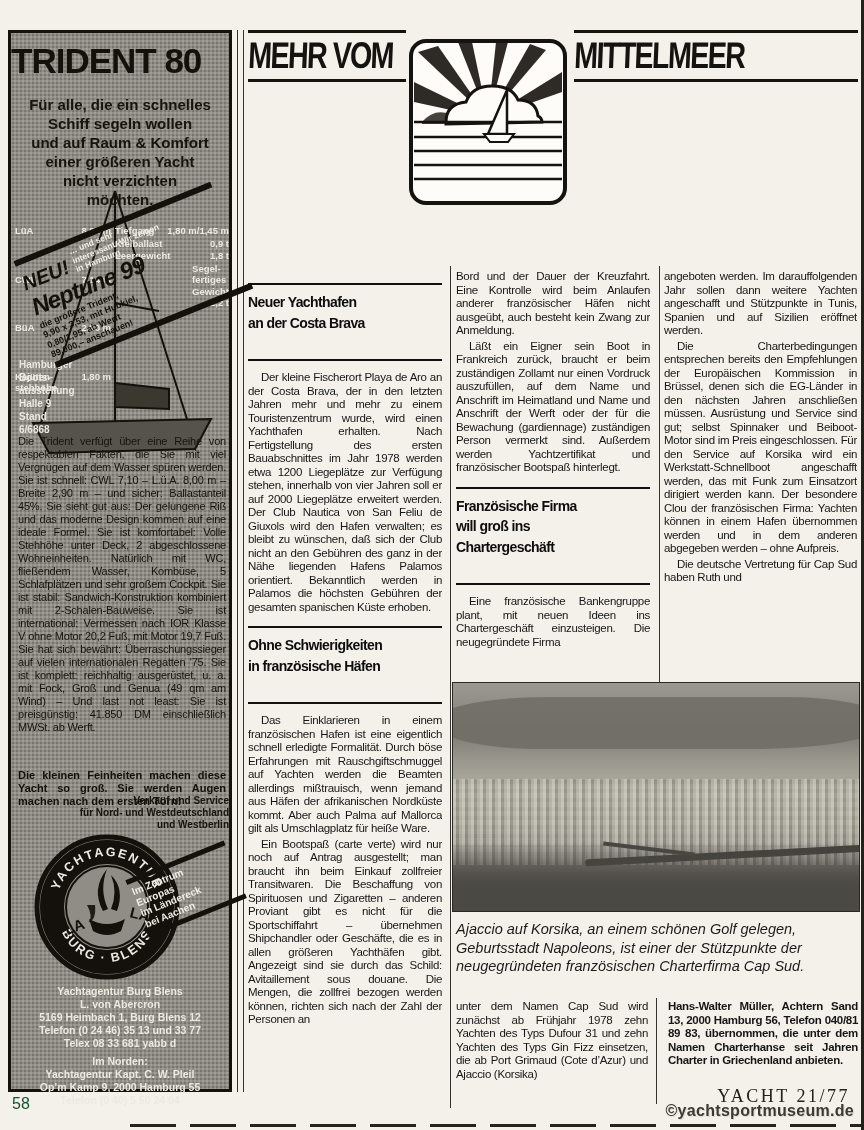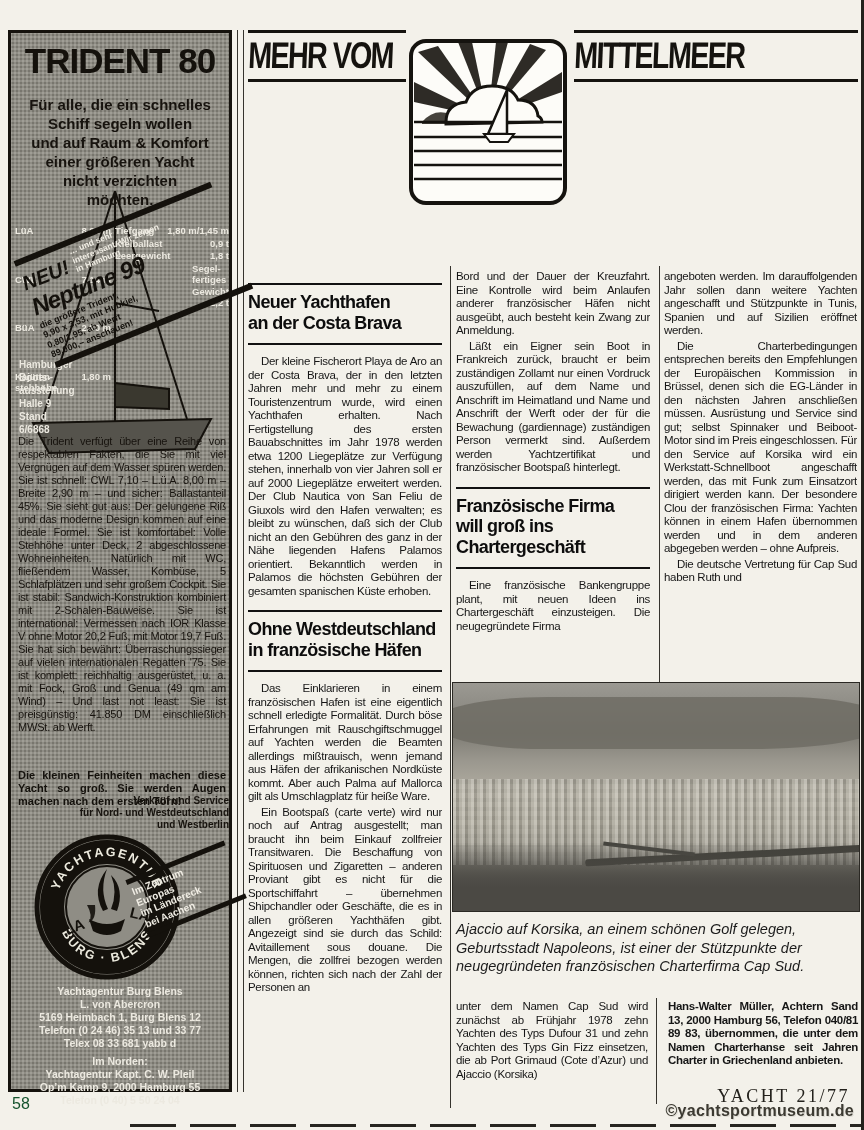--- a/index.html
+++ b/index.html
@@ -12,21 +12,21 @@
   .scan-edge-bottom{position:absolute;left:130px;right:3px;top:1124px;height:3px;
     background:repeating-linear-gradient(90deg,#26241f 0 46px,transparent 46px 60px);}
 
   
   .ad{position:absolute;left:8px;top:30px;width:224px;height:1062px;box-sizing:border-box;
       border:3px solid #15120d;
       background-color:#8f8d85;
       background-image:radial-gradient(#78766e 1px,transparent 1px),
                        radial-gradient(#a09e96 1px,transparent 1px);
       background-size:4px 4px,4px 4px;background-position:0 0,2px 2px;}
-  .ad-title{position:absolute;left:0;top:8px;width:100%;text-align:center;
+  .ad-title{position:absolute;left:0;top:8px;width:100%;
       font-size:35px;font-weight:900;letter-spacing:-1px;color:#14110c;}
   .ad-slogan{position:absolute;left:0;top:62px;width:100%;text-align:center;
       font-size:15px;font-weight:700;line-height:19px;color:#17130e;}
   .ad-specs{position:absolute;left:4px;top:192px;width:214px;display:flex;gap:4px;z-index:2;
       font-size:9.5px;line-height:11.5px;color:#ece9e0;font-weight:700;}
   .spec-col{display:flex;flex-direction:column;gap:1px;}
   .spec-col.l{width:96px;gap:37px;} .spec-col.r{width:114px;}
   .spec-row{display:flex;justify-content:space-between;}
   .spec-row.bottomalign{align-items:flex-end;flex-direction:column;}
   .ad-exhibition{position:absolute;left:8px;top:325px;z-index:2;font-size:10px;line-height:13px;
@@ -64,22 +64,22 @@
   .hdr-title.l{left:248px;width:158px;}
   .hdr-title.r{left:574px;width:284px;}
   .hdr-text{font-size:35px;font-weight:900;letter-spacing:-2px;color:#15130f;
       transform:scale(0.82,1.06) skewX(-3deg);transform-origin:0 60%;white-space:nowrap;}
   .hdr-illu{position:absolute;left:408px;top:38px;}
 
   
   .divider{position:absolute;width:1px;background:#35332d;}
   .col{position:absolute;font-size:11.5px;line-height:13.5px;letter-spacing:-0.3px;
        text-align:justify;color:#161616;}
-  .art-heading{font-weight:700;font-size:18px;line-height:20.5px;letter-spacing:-0.6px;color:#0d0d0d;
-       border-top:2.5px solid #111;border-bottom:2.5px solid #111;padding:7px 0 10px;margin:12px 0 10px;}
+  .art-heading{font-weight:700;font-size:14px;line-height:20.5px;letter-spacing:-0.6px;color:#0d0d0d;
+       border-top:2.5px solid #111;border-bottom:2.5px solid #111;padding:7px 0 26px;margin:12px 0 10px;}
   .art-heading.first{margin-top:13px;}
   .art-p{margin:0 0 1px;}
   .art-p.indent{text-indent:13px;}
   .art-p.gap{margin-top:2px;}
 
   
   .photo{position:absolute;left:452px;top:682px;width:408px;height:230px;overflow:hidden;
       border:1px solid #2a2823;box-sizing:border-box;
       background:linear-gradient(180deg,#9b9992 0,#8a8881 14%,#7e7c74 22%,#9a978e 34%,
                  #b2aea2 48%,#a9a598 62%,#8f8c82 74%,#605f58 86%,#514f49 100%);}
@@ -290,21 +290,21 @@
   <div class="divider" style="left:237px;top:30px;height:1062px;"></div>
   <div class="divider" style="left:243px;top:30px;height:1062px;"></div>
   <div class="divider" style="left:450px;top:266px;height:842px;"></div>
   <div class="divider" style="left:659px;top:266px;height:416px;"></div>
   <div class="divider" style="left:656px;top:998px;height:106px;"></div>
 
   <div class="col" style="left:248px;top:270px;width:194px;height:838px;overflow:hidden;">
     <div class="art-heading pre first">Neuer Yachthafen
 an der Costa Brava</div>
     <p class="art-p indent">Der kleine Fischerort Playa de Aro an der Costa Brava, der in den letzten Jahren mehr und mehr zu einem Touristenzentrum wurde, wird einen Yachthafen erhalten. Nach Fertigstellung des ersten Bauabschnittes im Jahr 1978 werden etwa 1200 Liegeplätze zur Verfügung stehen, innerhalb von vier Jahren soll er auf 2000 Liegeplätze erweitert werden. Der Club Nautica von San Feliu de Giuxols wird den Hafen verwalten; es bleibt zu wünschen, daß sich der Club nicht an den Gebühren des ganz in der Nähe liegenden Hafens Palamos orientiert. Bekanntlich werden in Palamos die höchsten Gebühren der gesamten spanischen Küste erhoben.</p>
-    <div class="art-heading pre">Ohne Westdeutschland
+    <div class="art-heading pre">Ohne Schwierigkeiten
 in französische Häfen</div>
     <p class="art-p indent">Das Einklarieren in einem französischen Hafen ist eine eigentlich schnell erledigte Formalität. Durch böse Erfahrungen mit Rauschgiftschmuggel auf Yachten werden die Beamten allerdings mißtrauisch, wenn jemand aus Häfen der afrikanischen Nordküste kommt. Aber auch Palma auf Mallorca gilt als Umschlagplatz für heiße Ware.</p>
     <p class="art-p indent gap">Ein Bootspaß (carte verte) wird nur noch auf Antrag ausgestellt; man braucht ihn beim Einkauf zollfreier Transitwaren. Die Beschaffung von Spirituosen und Zigaretten – anderen Proviant gibt es nicht für die Sportschiffahrt – übernehmen Shipchandler oder Geschäfte, die es in allen größeren Yachthäfen gibt. Angezeigt sind sie durch das Schild: Avitaillement sous douane. Die Mengen, die zollfrei bezogen werden können, richten sich nach der Zahl der Personen an</p>
   </div>
 
   <div class="col" style="left:456px;top:270px;width:194px;height:410px;overflow:hidden;">
     <p class="art-p">Bord und der Dauer der Kreuzfahrt. Eine Kontrolle wird beim Anlaufen anderer französischer Häfen nicht ausgeübt, auch besteht kein Zwang zur Anmeldung.</p>
     <p class="art-p indent gap">Läßt ein Eigner sein Boot in Frankreich zurück, braucht er beim zuständigen Zollamt nur einen Vordruck auszufüllen, auf dem Name und Anschrift im Heimatland und Name und Anschrift der Werft oder der für die Bewachung (gardiennage) zuständigen Person vermerkt sind. Außerdem werden Yachtzertifikat und französischer Bootspaß hinterlegt.</p>
     <div class="art-heading pre">Französische Firma
 will groß ins

